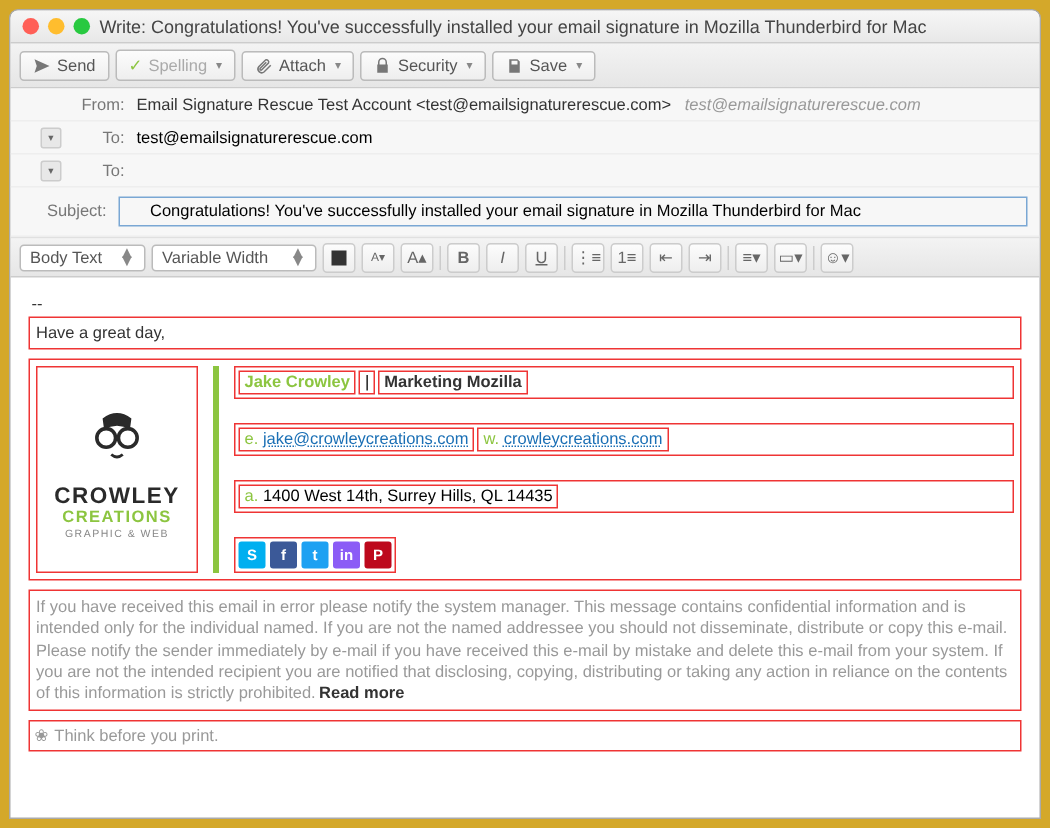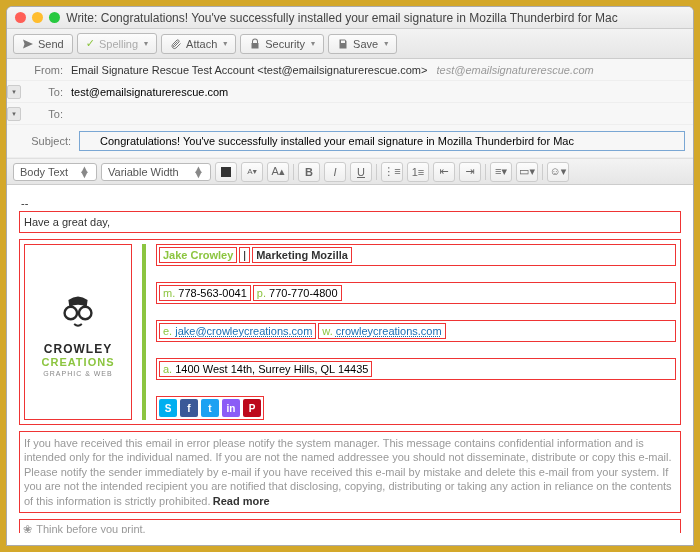--- a/index.html
+++ b/index.html
@@ -8,39 +8,39 @@
 .titlebar{background:linear-gradient(#f6f6f6,#e8e8e8);height:22px;display:flex;align-items:center;padding:0 8px;border-bottom:1px solid #ccc;position:relative}
 .traffic{display:flex;gap:6px}
 .dot{width:11px;height:11px;border-radius:50%}
 .dot.r{background:#ff5f57}.dot.y{background:#ffbd2e}.dot.g{background:#28c940}
 .title{position:absolute;left:0;right:16px;text-align:center;font-size:12px;color:#444}
 .toolbar{background:linear-gradient(#f3f3f3,#e6e6e6);height:30px;display:flex;align-items:center;padding:0 6px;gap:4px;border-bottom:1px solid #ccc}
 .tbtn{display:flex;align-items:center;gap:4px;padding:3px 8px;border:1px solid #bbb;border-radius:3px;background:linear-gradient(#fcfcfc,#eee);color:#555;font-size:11px}
 .tbtn .chev{font-size:8px;color:#888;margin-left:2px}
 .tbtn svg{width:12px;height:12px;fill:#777}
 .hdr{background:#f7f7f7;border-bottom:1px solid #e0e0e0}
-.hrow{display:flex;align-items:center;min-height:22px;padding:2px 0;border-bottom:1px solid #eee}
+.hrow{display:flex;align-items:center;min-height:22px;padding:2px 20px;border-bottom:1px solid #eee}
 .hlabel{width:64px;text-align:right;color:#777;padding-right:8px;font-size:11px}
 .hval{flex:1;font-size:11px;color:#333}
 .hval input{width:100%;border:none;background:transparent;font-size:11px;outline:none}
 .ident{font-style:italic;color:#999;margin-left:6px}
 .chevbox{width:14px;height:14px;background:#e8e8e8;border:1px solid #ccc;border-radius:2px;display:flex;align-items:center;justify-content:center;font-size:7px;color:#666;margin-right:6px}
 .subj input{border:1px solid #7aa7d4;padding:3px 20px;width:100%;font-size:11px}
 .fmtbar{background:linear-gradient(#f3f3f3,#e6e6e6);height:26px;display:flex;align-items:center;padding:0 6px;gap:4px;border-bottom:1px solid #ccc}
 .sel{border:1px solid #bbb;border-radius:3px;background:#fff;padding:2px 6px;font-size:11px;color:#555;display:flex;align-items:center;gap:4px}
 .sel .ud{display:flex;flex-direction:column;font-size:6px;line-height:5px;color:#888}
 .fbtn{width:22px;height:20px;border:1px solid #ccc;border-radius:3px;background:linear-gradient(#fcfcfc,#eee);display:flex;align-items:center;justify-content:center;color:#666;font-size:11px}
 .bodyarea{padding:10px 12px;height:calc(100% - 22px - 30px - 112px - 26px);overflow:auto}
 .redbox{border:1px solid #ef3434;padding:2px;margin-bottom:6px}
 .txtline{color:#333;font-size:11px;padding:2px}
 .sigwrap{border:1px solid #ef3434;padding:4px;margin-top:4px}
 .sigtable{display:flex;gap:6px}
 .logocol{width:108px;border:1px solid #ef3434;background:#fff;display:flex;flex-direction:column;align-items:center;justify-content:center;padding:6px}
 .glasses svg{width:48px;height:48px}
-.brand{font-size:12px;color:#2a2a2a;letter-spacing:1px;font-weight:600;margin-top:4px}
+.brand{font-size:15px;color:#2a2a2a;letter-spacing:1px;font-weight:600;margin-top:4px}
 .brand2{font-size:11px;color:#8cc540;letter-spacing:1px;font-weight:600}
 .tagline{font-size:7px;color:#888;letter-spacing:1px;margin-top:2px}
 .greenbar{width:4px;background:#8cc540;margin:0 4px}
 .infocol{flex:1;display:flex;flex-direction:column;gap:16px}
 .inforow{border:1px solid #ef3434;padding:2px;display:flex;gap:2px;font-size:10px}
 .inforow .cell{border:1px solid #ef3434;padding:1px 3px}
 .nm{font-weight:700;color:#8cc540}
 .ttl{color:#333;font-weight:600}
 .lbl{color:#8cc540}
 .lnk{color:#1a6fb5;text-decoration:underline dotted}
@@ -193,24 +193,20 @@
           <div class="tagline">GRAPHIC &amp; WEB</div>
         </div>
         <div class="greenbar"></div>
         <div class="infocol">
           <div class="inforow">
             <span class="cell nm">Jake Crowley</span>
             <span class="cell">|</span>
             <span class="cell ttl">Marketing Mozilla</span>
           </div>
           <div class="inforow">
-            <span class="cell"><span class="lbl">m.</span> <span>778-563-0041</span></span>
-            <span class="cell"><span class="lbl">p.</span> <span>770-770-4800</span></span>
-          </div>
-          <div class="inforow">
             <span class="cell"><span class="lbl">e.</span> <span class="lnk">jake@crowleycreations.com</span></span>
             <span class="cell"><span class="lbl">w.</span> <span class="lnk">crowleycreations.com</span></span>
           </div>
           <div class="inforow">
             <span class="cell"><span class="lbl">a.</span> <span>1400 West 14th, Surrey Hills, QL 14435</span></span>
           </div>
           <div class="social">
             <div class="sic sk">S</div>
             <div class="sic fb">f</div>
             <div class="sic tw">t</div>

